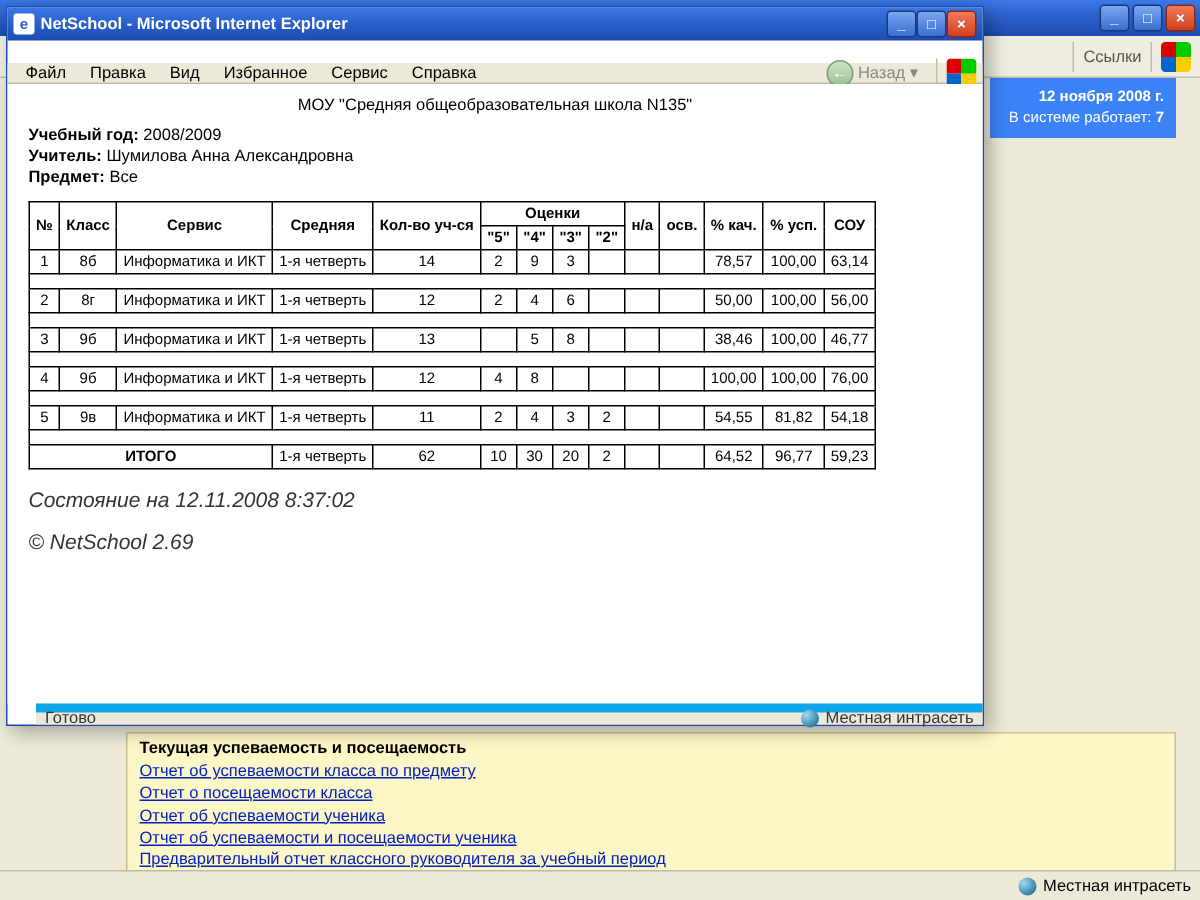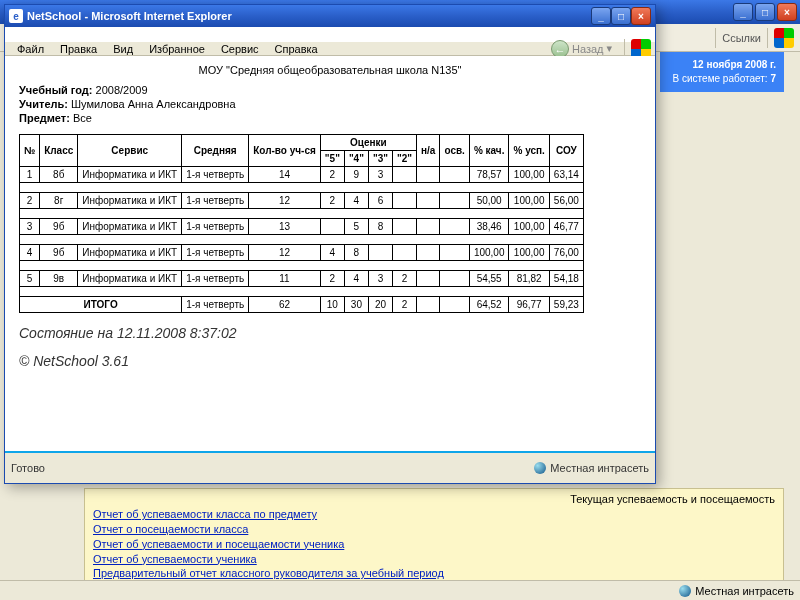--- a/index.html
+++ b/index.html
@@ -161,44 +161,45 @@
     padding: 2px 4px;
     text-align: center;
     white-space: nowrap;
   }
   table.report th { font-weight: bold; background: #fff; }
   tr.spacer td { height: 10px; border-left:1px solid #000; border-right:1px solid #000; border-top:none; border-bottom:none; }
   .itogo { font-weight: bold; text-align: center; }
   .footer-meta { font-size: 14px; font-style: italic; margin-top: 12px; color:#333; }
 
   .ie-status {
-    height: 32px;
+    height: 14px;
     background: #ece9d8;
-    border-top: 2px solid #0ea5e9;
+    border-top: 6px solid #0ea5e9;
     display: flex;
     align-items: center;
     font-size: 11px;
     padding: 0 6px;
     color: #333;
+    margin-left: 19px;
   }
   .ie-status .zone { margin-left: auto; display:flex; align-items:center; gap:4px;}
   .globe { width:12px; height:12px; border-radius:50%; background: radial-gradient(circle at 30% 30%, #9de, #158); }
 
   
   .links-panel {
     position: absolute;
     left: 84px;
     top: 488px;
     width: 700px;
     background: #fdf7c8;
     border: 1px solid #c8c090;
     padding: 4px 8px 2px;
     font-size: 11px;
   }
-  .links-panel .heading { font-weight: normal; margin-bottom: 2px; text-align: right; }
+  .links-panel .heading { font-weight: bold; margin-bottom: 2px; }
   .links-panel a { color: #0020c0; text-decoration: underline; display: block; line-height: 1.35; }
 
   .bg-status {
     position: absolute;
     left: 0; bottom: 0; right: 0;
     height: 20px;
     background: #ece9d8;
     border-top: 1px solid #c0bca8;
     display: flex;
     align-items: center;
@@ -230,22 +231,22 @@
     <div>
       <span>В системе работает:</span>
       <b>7</b>
     </div>
   </div>
 
   <div class="links-panel">
     <div class="heading">Текущая успеваемость и посещаемость</div>
     <a href="#">Отчет об успеваемости класса по предмету</a>
     <a href="#">Отчет о посещаемости класса</a>
+    <a href="#">Отчет об успеваемости ученика</a>
     <a href="#">Отчет об успеваемости и посещаемости ученика</a>
-    <a href="#">Отчет об успеваемости ученика</a>
     <a href="#">Предварительный отчет классного руководителя за учебный период</a>
     <a href="#">Отчет об успеваемости и посещаемости для родителя в виде SMS</a>
   </div>
 
   <div class="bg-status">
     <span></span>
     <span class="zone">
       <span class="globe"></span>
       <span>Местная интрасеть</span>
     </span>
@@ -425,21 +426,21 @@
             <td></td>
             <td></td>
             <td>64,52</td>
             <td>96,77</td>
             <td>59,23</td>
           </tr>
         </tbody>
     </table>
 
     <div class="footer-meta">Состояние на 12.11.2008 8:37:02</div>
-    <div class="footer-meta">© NetSchool 3.61</div>
+    <div class="footer-meta">© NetSchool 2.69</div>
   </div>
 
   <div class="ie-status">
     <span>Готово</span>
     <span class="zone">
       <span class="globe"></span>
       <span>Местная интрасеть</span>
     </span>
   </div>
 </div>

